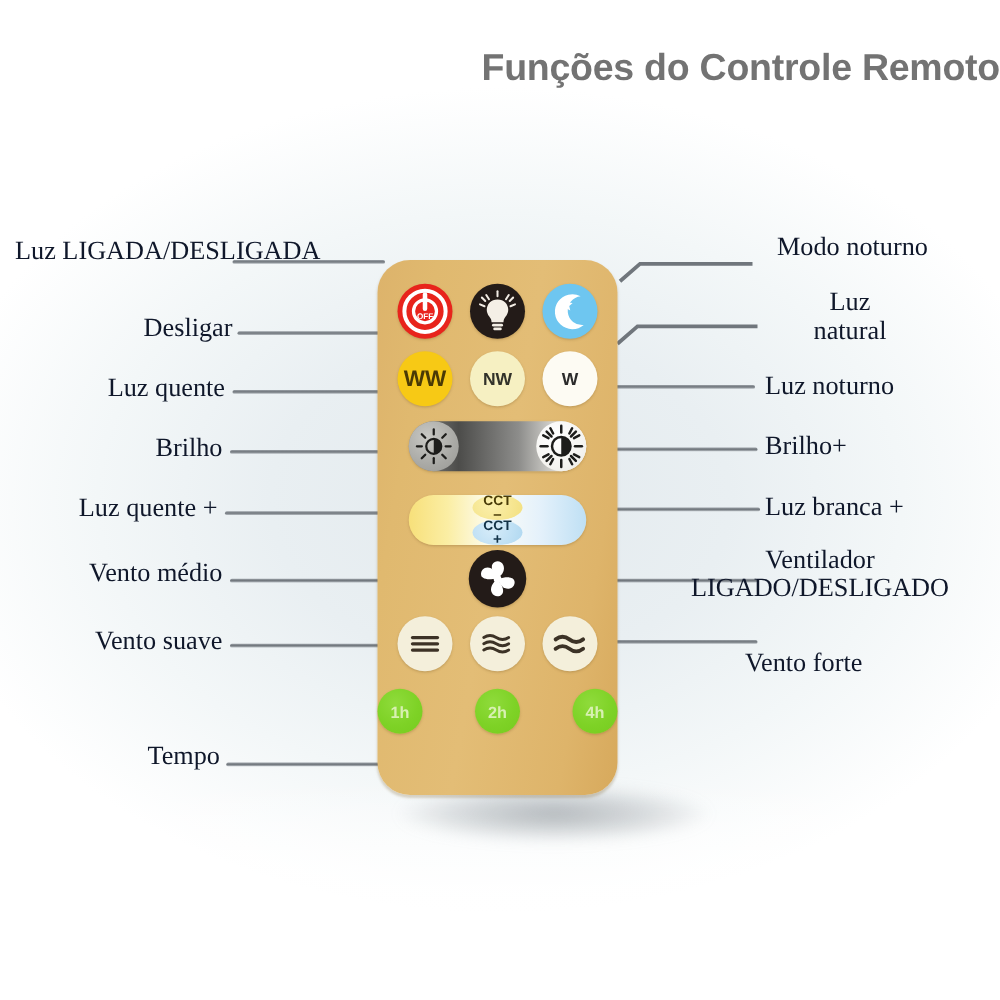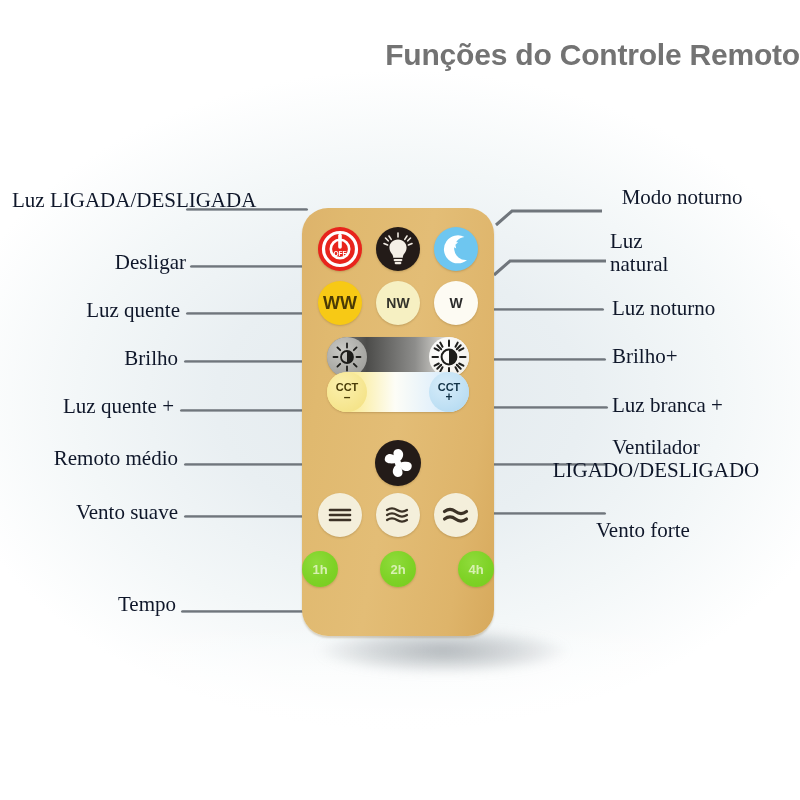--- a/index.html
+++ b/index.html
@@ -132,21 +132,21 @@
   .callout {
     position: absolute;
     font-family: "Liberation Serif", serif;
     font-size: 21px;
     color: #0f172a;
     white-space: nowrap;
     line-height: 24px;
   }
   .callout.left  { text-align: right; }
   .callout.right { text-align: left; }
-  .callout.two   { white-space: normal; text-align: left; line-height: 23px; }
+  .callout.two   { white-space: normal; text-align: center; line-height: 23px; }
 
   
   .lead {
     position: absolute;
     height: 3px;
     background: linear-gradient(to bottom, #9aa0a6 0%, #70767c 50%, #b5bbc0 100%);
     border-radius: 2px;
   }
   .lead-bend { position: absolute; }
 </style>
@@ -264,21 +264,21 @@
             <path d="M30.2 26.5 L34.4 28.7"></path>
           <path d="M34.4 11.3 L30.2 13.5"></path>
             <path d="M9.8 26.5 L5.6 28.7"></path>
         </g>
         <circle cx="20" cy="20" r="7.4" fill="none" stroke="#1d1d1b" stroke-width="2"></circle>
         <path d="M20 12.6 a7.4 7.4 0 0 1 0 14.8z" fill="#1d1d1b"></path>
       </svg>
     </div>
   </div>
 
-  <div class="slider" id="slider-cct" style="top:164px;">
+  <div class="slider" id="slider-cct" style="top:188px;flex-direction:column;">
     <div class="slider-end se-cctm">
       <span class="cct-label">CCT</span>
       <span class="cct-sign">–</span>
     </div>
     <div class="slider-end se-cctp">
       <span class="cct-label">CCT</span>
       <span class="cct-sign">+</span>
     </div>
   </div>
 
@@ -337,21 +337,21 @@
     </div>
   </div>
 
 </div>
 
 <div class="callout left" style="left:12px;  top:188px; width:170px;">Luz LIGADA/DESLIGADA</div>
 <div class="callout left" style="left:12px;  top:250px; width:174px;">Desligar</div>
 <div class="callout left" style="left:12px;  top:298px; width:168px;">Luz quente</div>
 <div class="callout left" style="left:12px;  top:346px; width:166px;">Brilho</div>
 <div class="callout left" style="left:6px;   top:394px; width:168px;">Luz quente +</div>
-<div class="callout left" style="left:6px;   top:446px; width:172px;">Remoto médio</div>
+<div class="callout left" style="left:6px;   top:446px; width:172px;">Vento médio</div>
 <div class="callout left" style="left:6px;   top:500px; width:172px;">Vento suave</div>
 <div class="callout left" style="left:6px;   top:592px; width:170px;">Tempo</div>
 
 <div class="callout right two" style="left:592px; top:186px; width:180px; text-align:center;">Modo noturno</div>
 <div class="callout right two" style="left:610px; top:230px; width:140px;">Luz<br>natural</div>
 <div class="callout right" style="left:612px; top:296px; width:180px;">Luz noturno</div>
 <div class="callout right" style="left:612px; top:344px; width:180px;">Brilho+</div>
 <div class="callout right" style="left:612px; top:393px; width:180px;">Luz branca +</div>
 <div class="callout right two" style="left:512px; top:436px; width:288px; text-align:center;">Ventilador<br>LIGADO/DESLIGADO</div>
 <div class="callout right" style="left:596px; top:518px; width:200px;">Vento forte</div>

